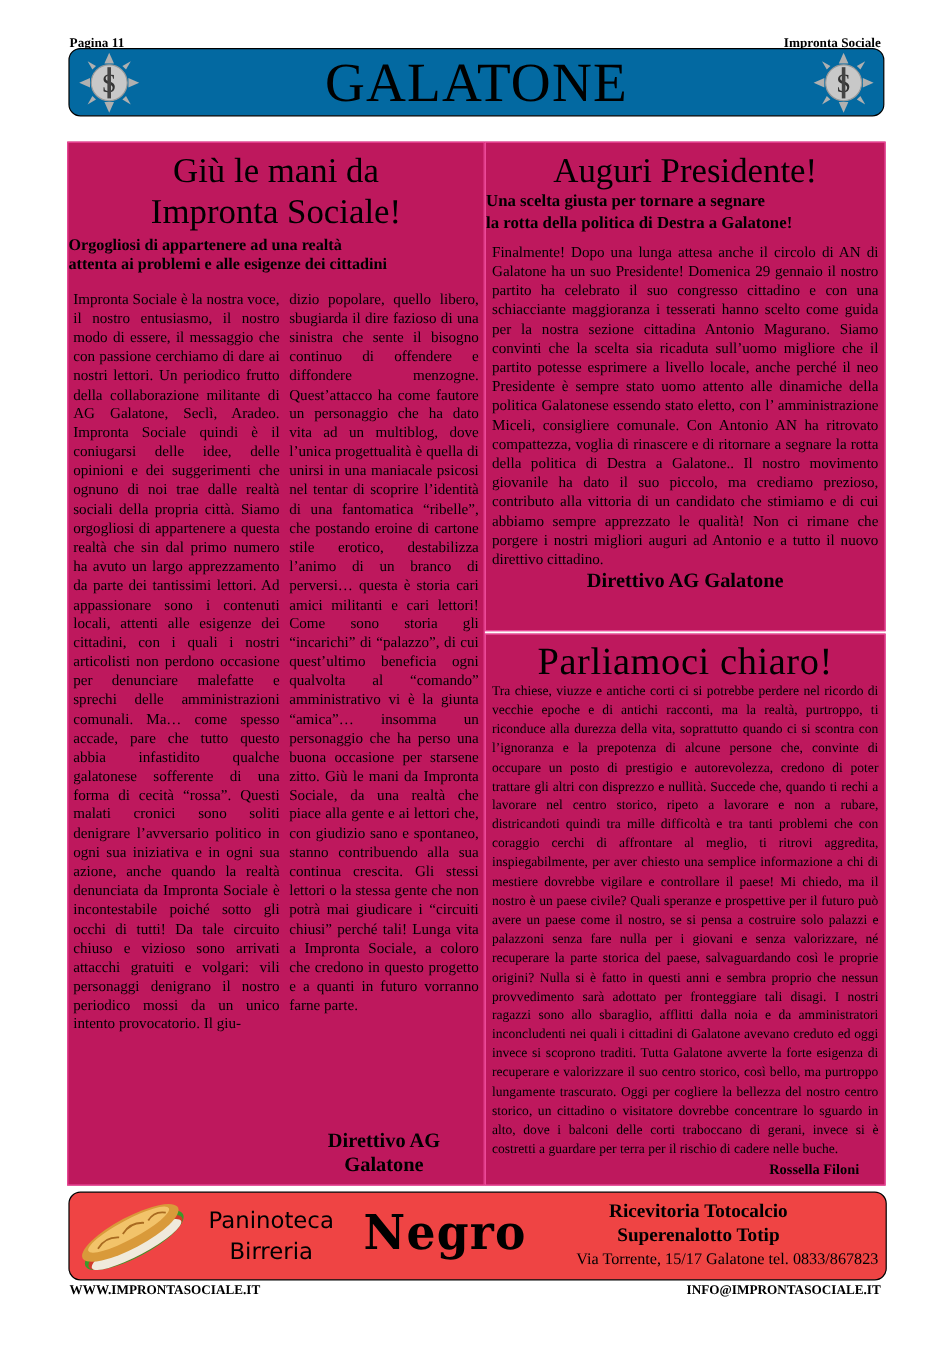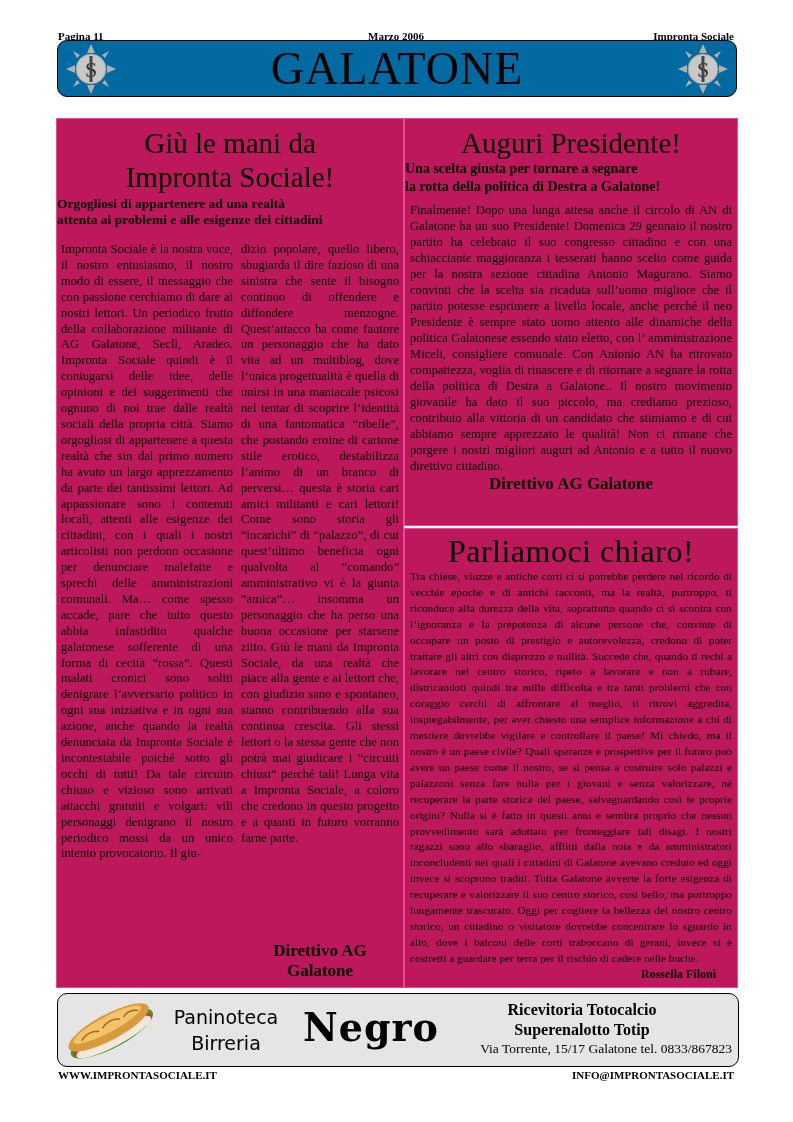--- a/index.html
+++ b/index.html
@@ -38,38 +38,37 @@
   #art2 .body-text { margin: 6px 5px 0 5px; font-size: 12.6px; line-height: 16px; }
   #art2 .sign { margin: 0 5px; }
 
   
   #art3 { left: 404px; top: 528px; width: 334px; height: 460px; }
   #art3 .headline { font-size: 32px; line-height: 32px; margin-top: 6px; letter-spacing: 0.5px; }
   #art3 .body-text { margin: 2px 5px 0 5px; font-size: 11.3px; line-height: 15.9px; }
   #art3 .sign-inline { font-weight: bold; float: right; margin-right: 16px; font-size: 12px; }
 
   
-  .ad { position: absolute; left: 57px; top: 993px; width: 680px; height: 72px; border: 1px solid #000; border-radius: 10px; background: #e5e5e5; }
+  .ad { position: absolute; left: 57px; top: 993px; width: 680px; height: 72px; border: 1px solid #000; border-radius: 10px; background: #ef4444; }
   .sandwich { position: absolute; left: 2px; top: 2px; width: 100px; height: 68px; }
   .ad .pan { position: absolute; left: 108px; top: 10px; width: 120px; text-align: center; font-family: "DejaVu Sans", sans-serif; font-size: 19px; line-height: 26px; }
   .ad .negro { position: absolute; left: 245px; top: 10px; font-family: "DejaVu Serif", serif; font-weight: bold; font-size: 38px; line-height: 46px; letter-spacing: 1px; transform: scaleY(1.05); }
   .ad .rec { position: absolute; right: 6px; top: 6px; width: 300px; text-align: center; }
   .ad .rec .t1, .ad .rec .t2 { font-weight: bold; font-size: 16px; line-height: 20px; }
   .ad .rec .t3 { font-size: 13.5px; line-height: 18px; text-align: right; }
 
   .footer { position: absolute; top: 1069px; left: 58px; width: 676px; font-weight: bold; font-size: 11px; }
   .footer .l { position: absolute; left: 0; top: 0; }
   .footer .r { position: absolute; right: 0; top: 0; }
 </style>
 </head>
 <body>
 
 <div class="topline">
   <span class="l">Pagina 11</span>
-  <span class="c">Marzo 2006</span>
   <span class="r">Impronta Sociale</span>
 </div>
 
 <div class="masthead">
   <svg class="logo left" viewBox="0 0 52 52">
     <g fill="#b0b0b0">
       <polygon points="26,1 22,10 30,10"></polygon>
       <polygon points="26,51 22,42 30,42"></polygon>
       <polygon points="1,26 10,22 10,30"></polygon>
       <polygon points="51,26 42,22 42,30"></polygon>

